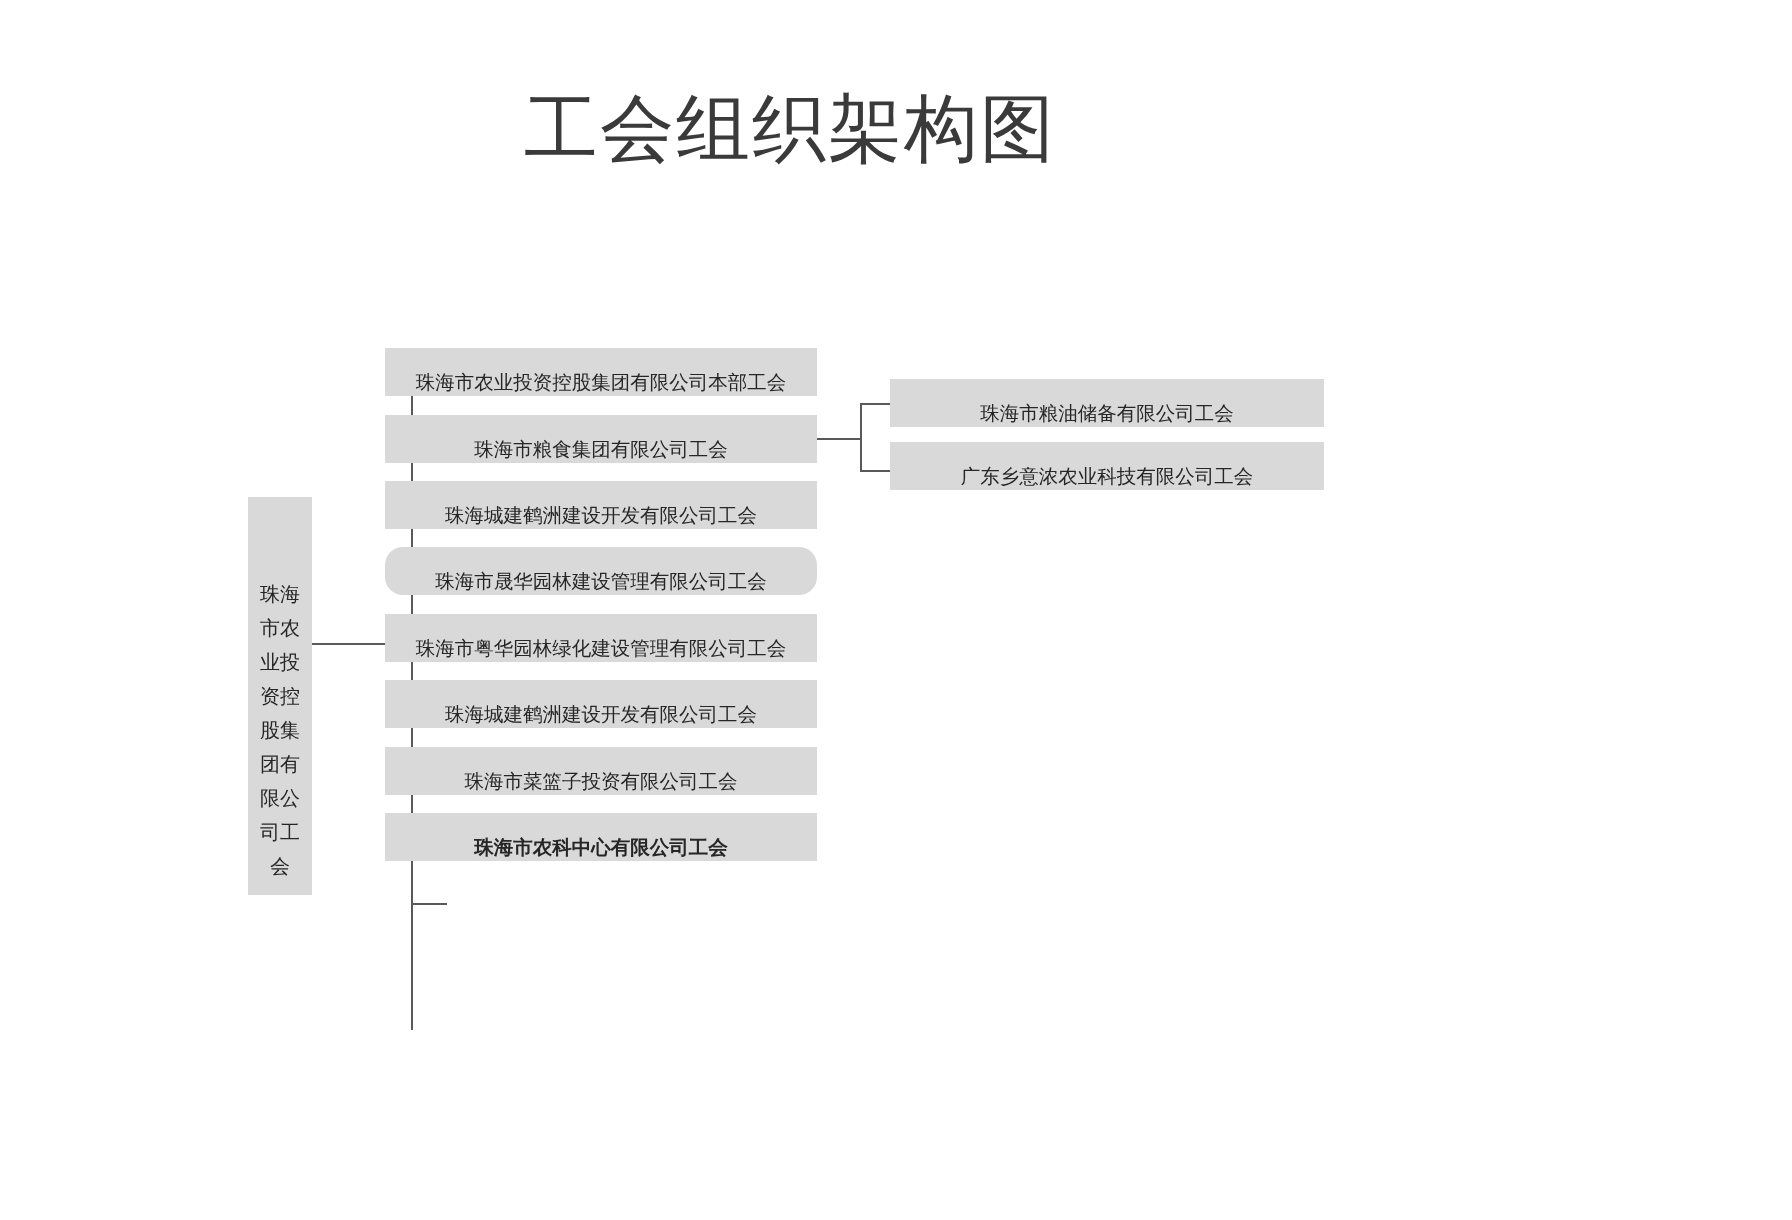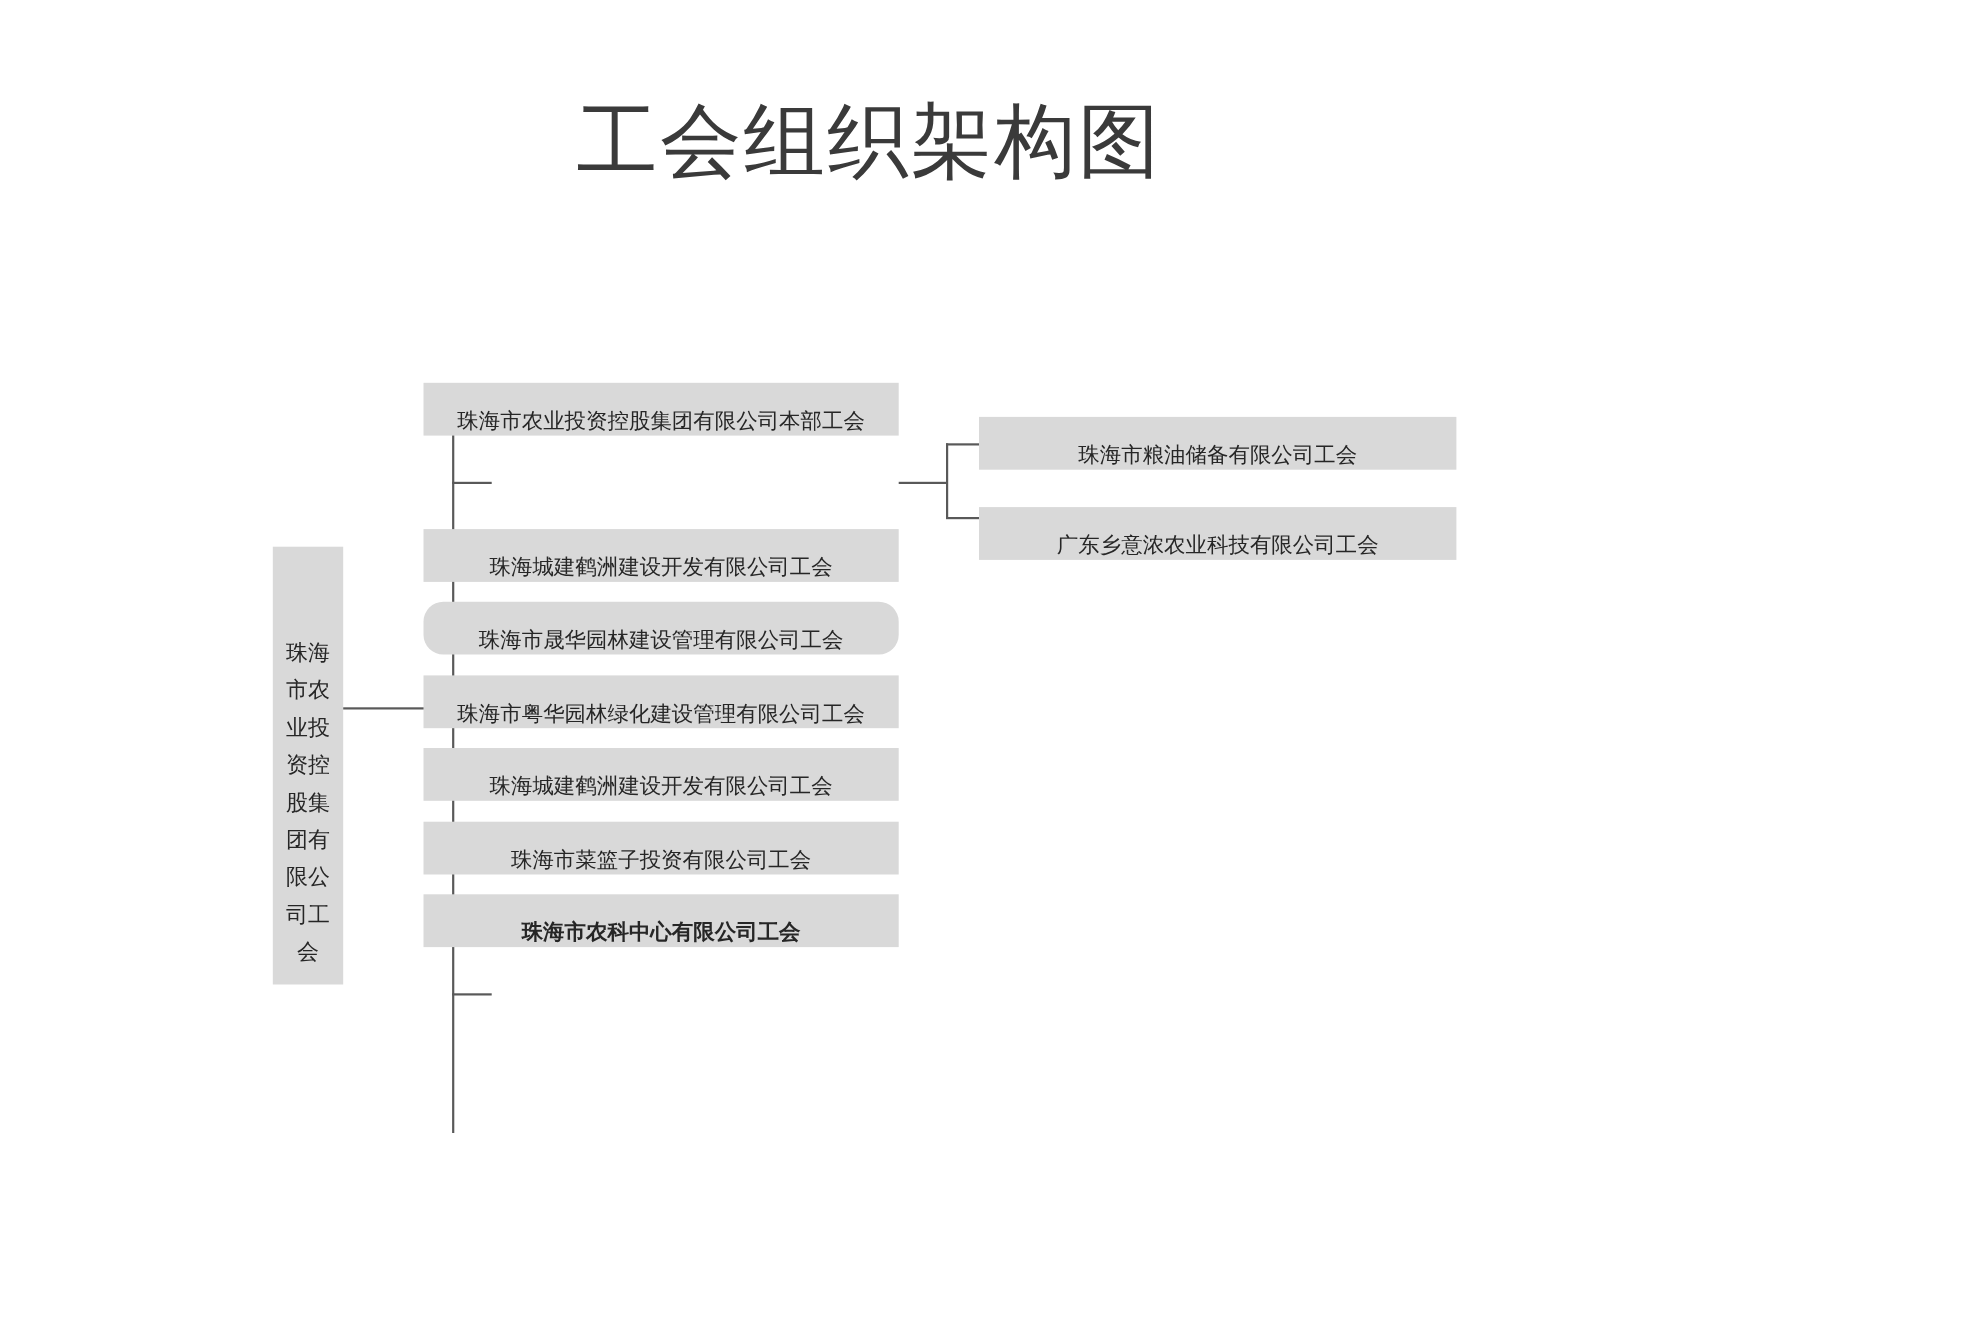--- a/index.html
+++ b/index.html
@@ -90,20 +90,23 @@
   <div class="line h" style="left:411px; top:570px; width:36px;"></div>
   <div class="line h" style="left:411px; top:637px; width:36px;"></div>
   <div class="line h" style="left:411px; top:703px; width:36px;"></div>
   <div class="line h" style="left:411px; top:770px; width:36px;"></div>
   <div class="line h" style="left:411px; top:836px; width:36px;"></div>
   <div class="line h" style="left:411px; top:903px; width:36px;"></div>
 
   <div class="node child-node" style="top:348px;">
     <span>珠海市农业投资控股集团有限公司本部工会</span>
   </div>
+  <div class="node child-node" style="top:415px;">
+    <span>珠海市粮食集团有限公司工会</span>
+  </div>
   <div class="node child-node" style="top:481px;">
     <span>珠海城建鹤洲建设开发有限公司工会</span>
   </div>
   <div class="node child-node" style="top:547px;border-radius:18px;">
     <span>珠海市晟华园林建设管理有限公司工会</span>
   </div>
   <div class="node child-node" style="top:614px;">
     <span>珠海市粤华园林绿化建设管理有限公司工会</span>
   </div>
   <div class="node child-node" style="top:680px;">
@@ -117,17 +120,17 @@
   </div>
 
   <div class="line h" style="left:817px; top:438px; width:44px;"></div>
   <div class="line v" style="left:860px; top:403px; height:68px;"></div>
   <div class="line h" style="left:860px; top:403px; width:30px;"></div>
   <div class="line h" style="left:860px; top:470px; width:30px;"></div>
 
   <div class="node sub-node" style="top:379px;">
     <span>珠海市粮油储备有限公司工会</span>
   </div>
-  <div class="node sub-node" style="top:461px;font-family:Liberation Mono, monospace;">
+  <div class="node sub-node" style="top:442px;font-family:Liberation Mono, monospace;">
     <span>广东乡意浓农业科技有限公司工会</span>
   </div>
 
 </div>
 
 </body></html>

